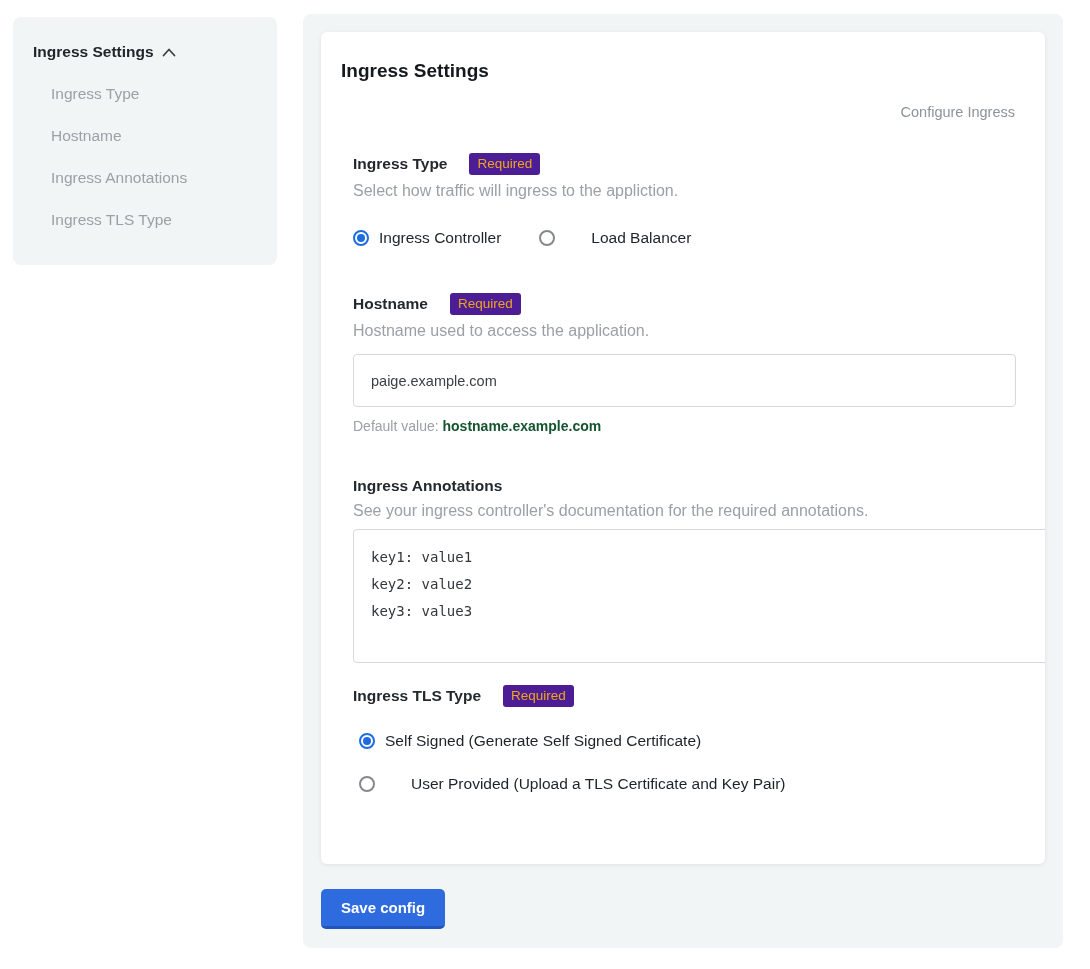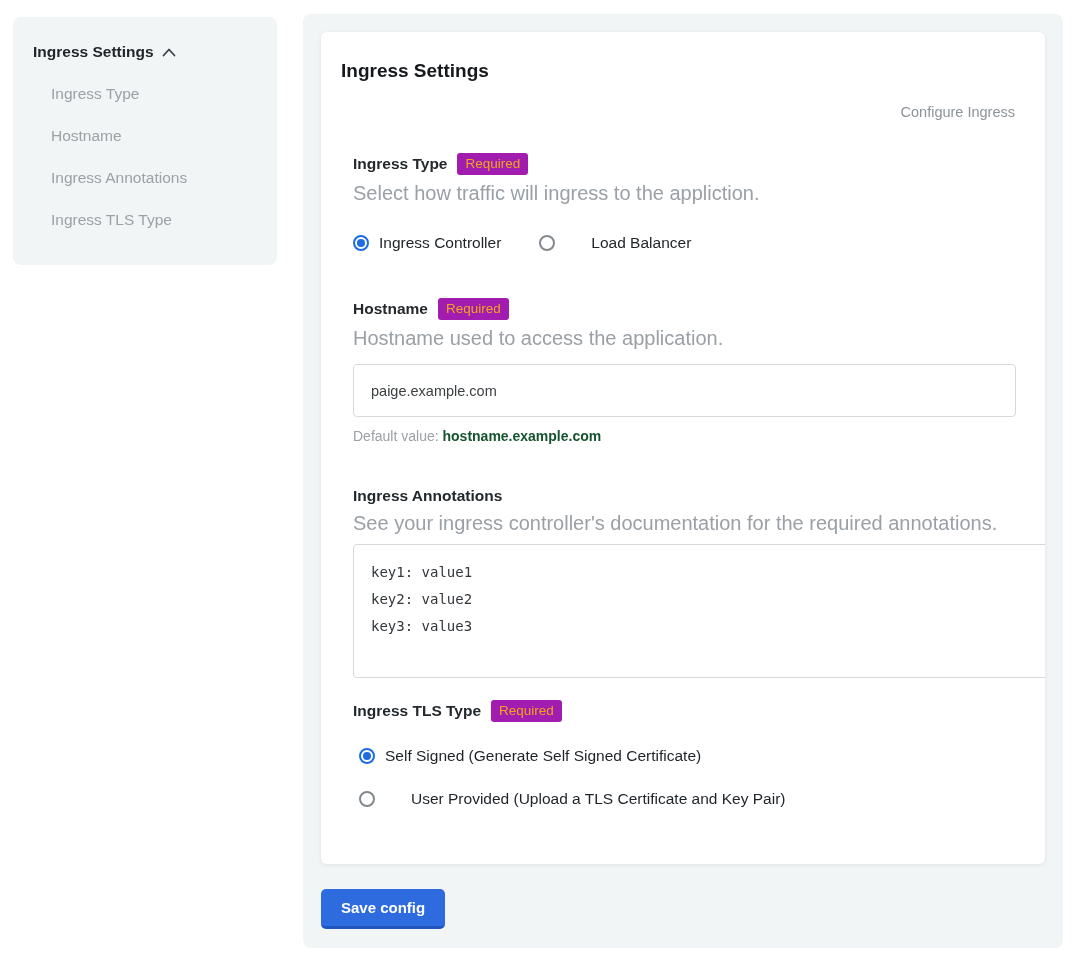--- a/index.html
+++ b/index.html
@@ -23,23 +23,23 @@
     background:#ffffff; border-radius:6px; box-shadow:0 1px 4px rgba(0,0,0,0.08);
     padding:28px 30px 0 20px; overflow:hidden; }
 
   .card-title { font-size:19px; font-weight:bold; color:#15191d; }
   .card-subtitle { margin-top:22px; font-size:14.5px; color:#8d9399;text-align:right; }
 
   .fields { margin-left:12px; margin-top:33px; }
 
   .field-label-row { display:flex; align-items:center; gap:10px; }
   .field-label { font-size:15.5px; font-weight:bold; color:#23282c; }
-  .badge { background:#a21caf; color:#f0a51c; font-size:13.5px;
-    padding:3px 8px 4px 8px; border-radius:3px; }
-  .field-desc { margin-top:7px; font-size:20px; color:#9aa0a5; }
+  .badge { background:#4c1d95; color:#f0a51c; font-size:13.5px;
+    padding:3px 8px 4px 8px; border-radius:3px;margin-left:12px; }
+  .field-desc { margin-top:7px; font-size:16px; color:#9aa0a5; }
 
   
   .radio-row { display:flex; align-items:center; margin-top:29px; }
   .radio-option { display:flex; align-items:center; gap:10px; cursor:pointer; }
   .radio-option + .radio-option { margin-left:38px;gap:36px; }
   .radio-circle { width:16px; height:16px; border-radius:50%; flex:0 0 16px;
     border:2px solid #83898e; background:#fff; position:relative; }
   .radio-circle.checked { border-color:#1d6ce0; }
   .radio-circle.checked::after { content:""; position:absolute; left:2px; top:2px;
     width:8px; height:8px; border-radius:50%; background:#1d6ce0; }

